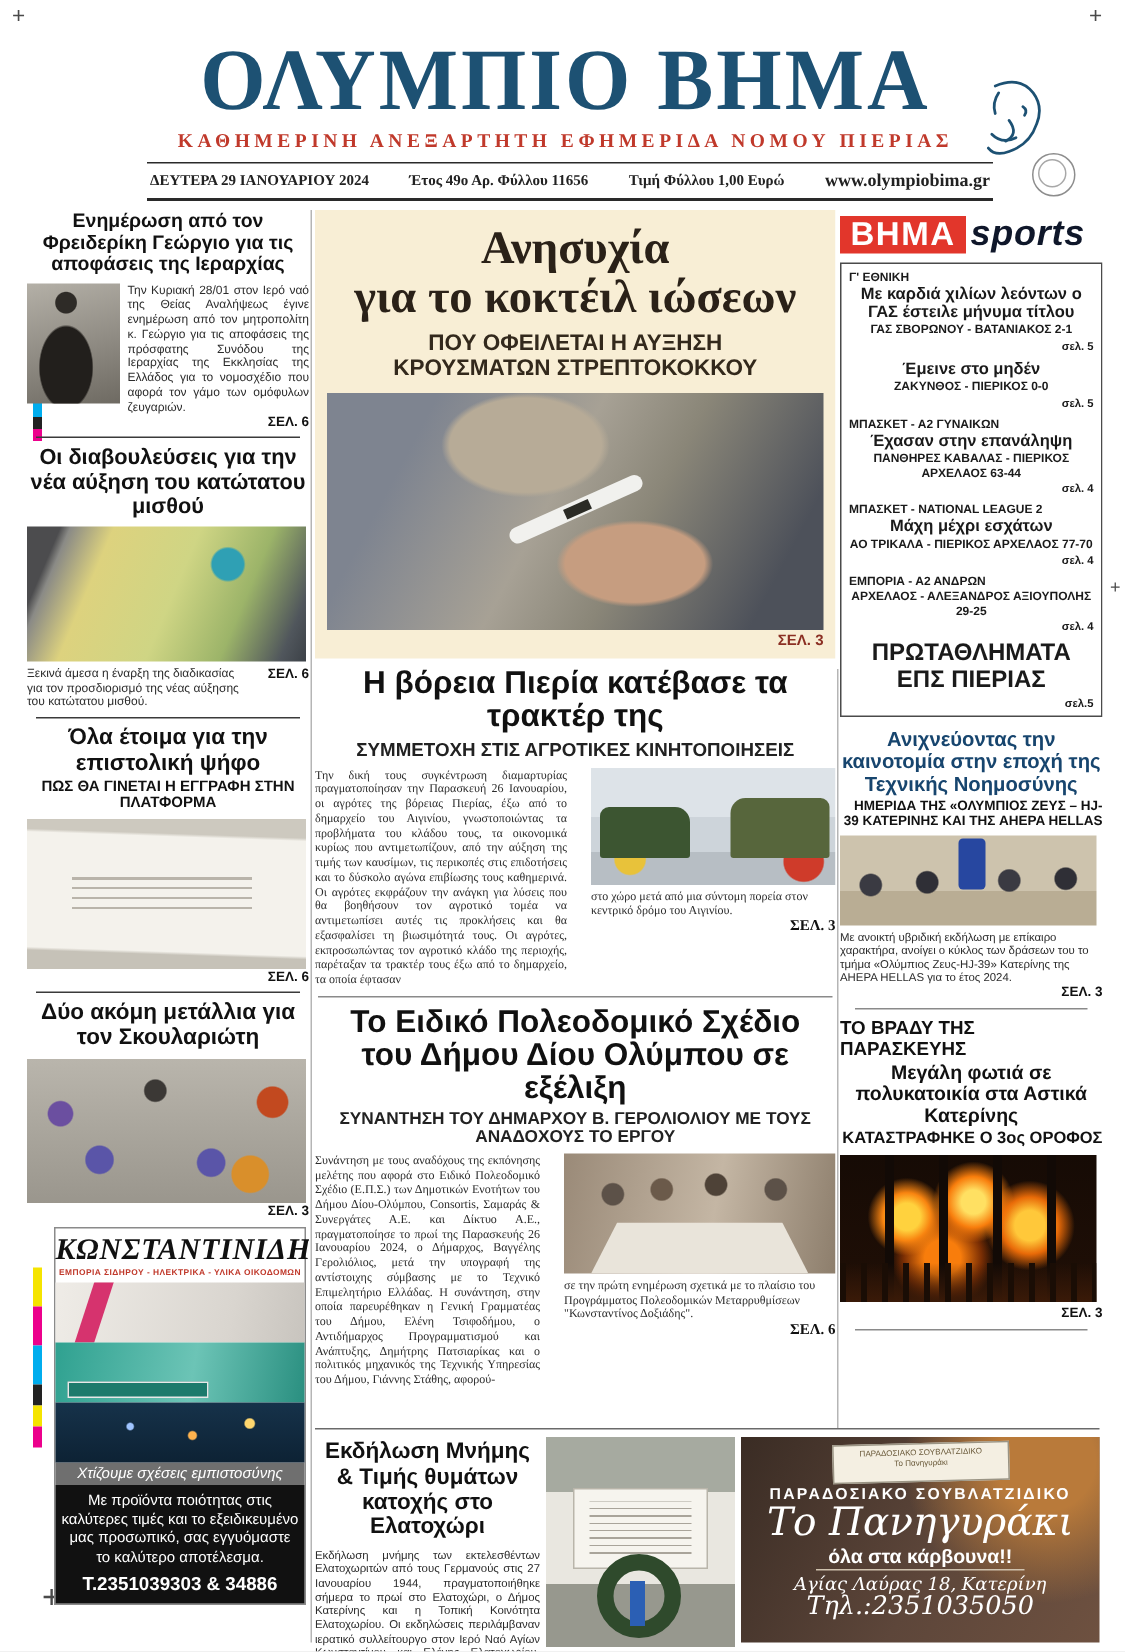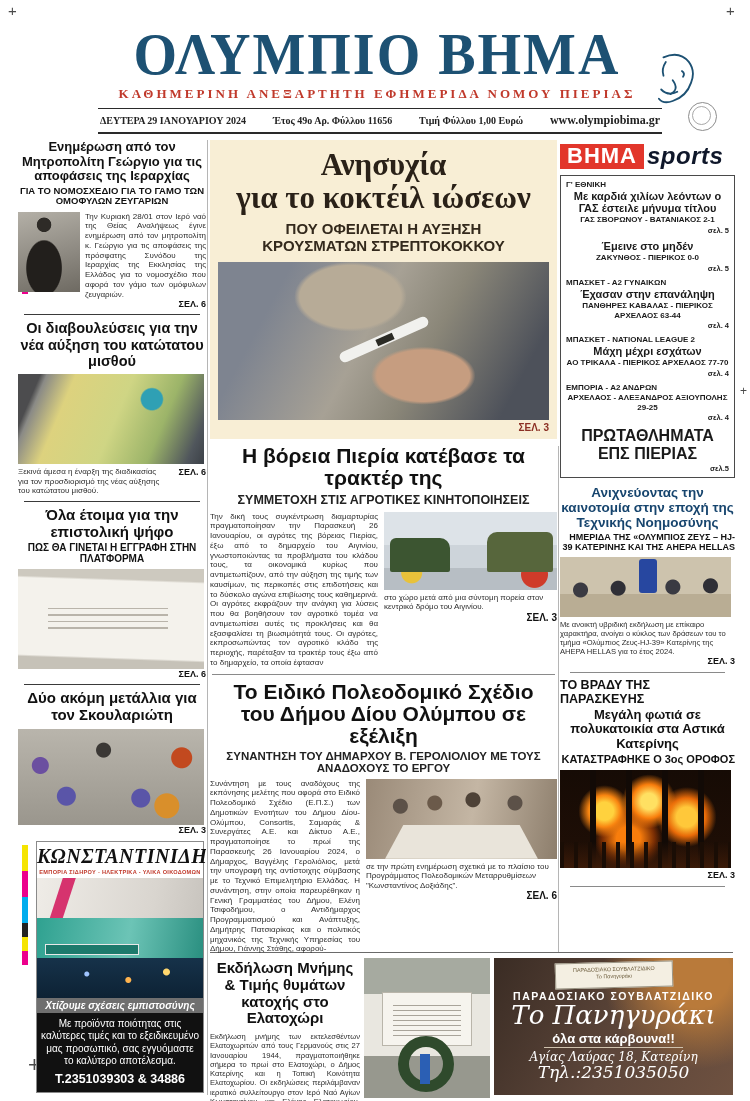--- a/index.html
+++ b/index.html
@@ -67,41 +67,41 @@
   #kad .band{position:relative;height:40px;overflow:hidden;}
   #kad .b1{background:linear-gradient(100deg,#efece7,#d9d5cf 70%,#c8c4be);}
   #kad .b1 .stripe{position:absolute;left:18px;top:-6px;width:13px;height:60px;background:#d6336e;transform:skewX(-18deg);}
   #kad .b2{background:linear-gradient(100deg,#2fa190,#6cc4b6 55%,#2a8f80);}
   #kad .b2 .lbl{position:absolute;left:8px;bottom:3px;width:92px;height:9px;background:#1d7a6c;border:1px solid #e8e8e8;}
   #kad .b3{background:
      radial-gradient(circle at 78% 35%,#ffd76e 0 3px,transparent 4px),
      radial-gradient(circle at 55% 55%,#ffb34e 0 2.5px,transparent 3.5px),
      radial-gradient(circle at 30% 40%,#9fc4ff 0 2px,transparent 3px),
      linear-gradient(#16324a,#0d2234);}
-  #kad .motto{background:#6f6f6f;color:#fff;font-style:italic;font-weight:700;
+  #kad .motto{background:#6f6f6f;color:#fff;font-style:italic;font-weight:400;
               font-size:10px;text-align:center;padding:2px 0;}
   #kad .blk{background:#111;color:#fff;text-align:center;padding:5px 4px 6px;}
   #kad .blk .t{font-size:10px;font-weight:400;line-height:1.25;}
   #kad .blk .ph1{font-size:12.5px;font-weight:700;margin-top:4px;}
   
   #colM{left:210px;top:140px;width:347px;height:813px;overflow:hidden;}
   #lead{background:#f8eed5;padding:8px 8px 6px;}
   #lead .t1{font-family:"Liberation Serif",serif;font-weight:700;font-size:31px;color:#2a2118;line-height:1.08;}
   #lead .t2{font-weight:700;font-size:15px;color:#33291c;margin-top:5px;line-height:1.15;}
   .ph-thermo{width:331px;height:158px;margin:8px auto 2px;background:
      radial-gradient(ellipse at 62% 72%,#c69d80 0 16%,transparent 18%),
      radial-gradient(ellipse at 40% 22%,#b7ab97 0 18%,transparent 20%),
      linear-gradient(118deg,#7e8490 0 18%,#a7a195 45%,#8a8678 62%,#4d515a 88%);}
   .ph-thermo .stick{position:absolute;left:118px;top:72px;width:96px;height:11px;background:#f1f1ee;
      border-radius:6px;transform:rotate(-24deg);}
   .ph-thermo .disp{position:absolute;left:158px;top:74px;width:18px;height:7px;background:#2b2b25;transform:rotate(-24deg);}
   #lead .pg{color:#8b2f23;font-size:10px;}
   .mid-title{font-weight:700;font-size:21px;line-height:1.05;color:#111;}
   .mid-sub{font-weight:700;font-size:12.5px;color:#222;margin-top:3px;}
-  .cols{display:flex;gap:6px;margin-top:5px;}
+  .cols{display:flex;gap:16px;margin-top:5px;font-family:Liberation Serif, serif;}
   .ph-tractor{width:100%;height:78px;background:
      radial-gradient(circle at 16% 78%,#e8c23a 0 10px,transparent 11px),
      radial-gradient(circle at 87% 80%,#cf3b2a 0 13px,transparent 14px),
      linear-gradient(#dde3e8 0 42%,#cdd4da 42% 72%,#b7bec4 72%);}
   .ph-tractor .tr1{position:absolute;left:6px;top:26px;width:60px;height:34px;background:#3c5531;border-radius:6px 10px 2px 2px;}
   .ph-tractor .tr2{position:absolute;right:4px;top:20px;width:66px;height:40px;background:#57663c;border-radius:10px 6px 2px 2px;}
   .ph-meeting{width:100%;height:80px;background:
      radial-gradient(circle at 18% 34%,#5c5148 0 7px,transparent 8px),
      radial-gradient(circle at 36% 30%,#6b5a4a 0 7px,transparent 8px),
      radial-gradient(circle at 56% 26%,#4e4237 0 7px,transparent 8px),
@@ -219,22 +219,21 @@
       <div class="in"></div>
     </div>
 
   <div class="abs vline" style="left:207px;top:140px;height:955px"></div>
   <div class="abs vline" style="left:558px;top:446px;height:506px"></div>
   <div class="abs" id="midrule"></div>
 
   <div class="abs" id="colL">
 
     <div class="art tc">
-      <div class="h-l" style="font-size:13px">Ενημέρωση από τον Μητροπολίτη Γεώργιο για τις αποφάσεις της Ιεραρχίας</div>
-      <div class="kick" style="font-size:9.5px;margin-top:2px">ΓΙΑ ΤΟ ΝΟΜΟΣΧΕΔΙΟ ΓΙΑ ΤΟ ΓΑΜΟ ΤΩΝ ΟΜΟΦΥΛΩΝ ΖΕΥΓΑΡΙΩΝ</div>
+      <div class="h-l" style="font-size:13px">Ενημέρωση από τον Φρειδερίκη Γεώργιο για τις αποφάσεις της Ιεραρχίας</div>
       <div style="display:flex;gap:5px;margin-top:5px;text-align:left">
         <div class="ph ph-priest"></div>
         <div class="body8">Την Κυριακή 28/01 στον Ιερό ναό της Θείας Αναλήψεως έγινε ενημέρωση από τον μητροπολίτη κ. Γεώργιο για τις αποφάσεις της πρόσφατης Συνόδου της Ιεραρχίας της Εκκλησίας της Ελλάδος για το νομοσχέδιο που αφορά τον γάμο των ομόφυλων ζευγαριών.</div>
       </div>
       <div class="pg">ΣΕΛ. 6</div>
       <div class="sep"></div>
     </div>
 
     <div class="art tc">
       <div class="h-l" style="font-size:14.5px">Οι διαβουλεύσεις για την νέα αύξηση του κατώτατου μισθού</div>

